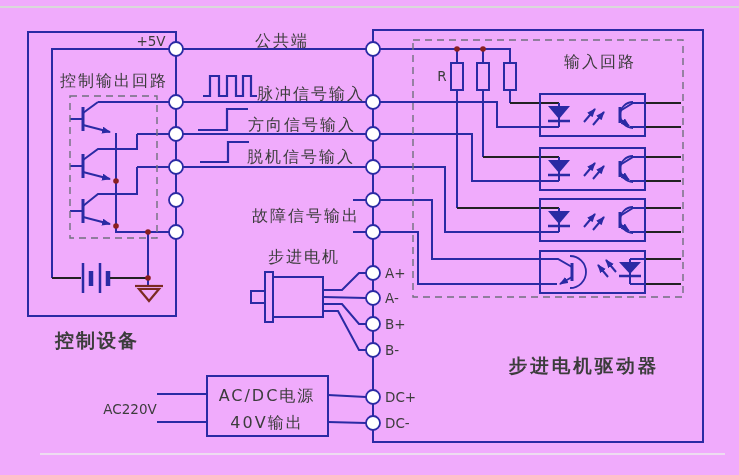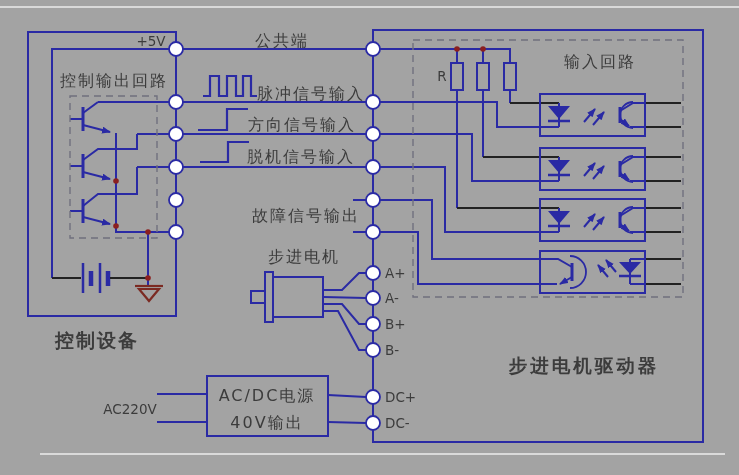--- a/index.html
+++ b/index.html
@@ -1,16 +1,16 @@
 <!DOCTYPE html>
 <html><head>
 <meta charset="utf-8">
 <style>
   html,body{margin:0;padding:0;background:#ffffff;}
-  .stage{position:relative;width:739px;height:475px;background:#a3a3a3;overflow:hidden;
+  .stage{position:relative;width:739px;height:475px;background:#f0abfc;overflow:hidden;
          font-family:"DejaVu Sans","Liberation Sans",sans-serif;}
   svg{display:block}
   text{fill:#3c3c3c;font-family:"DejaVu Sans","Liberation Sans",sans-serif;}
   .lbl{font-size:16px;letter-spacing:2px;}
   .lbl-sm{font-size:13.5px;letter-spacing:0;}
   .lbl-bold{font-size:19px;font-weight:bold;letter-spacing:2px;}
   .lbl-driver{font-size:18.5px;font-weight:bold;letter-spacing:3px;}
   .pin{font-size:13.5px;}
 </style>
 </head>

